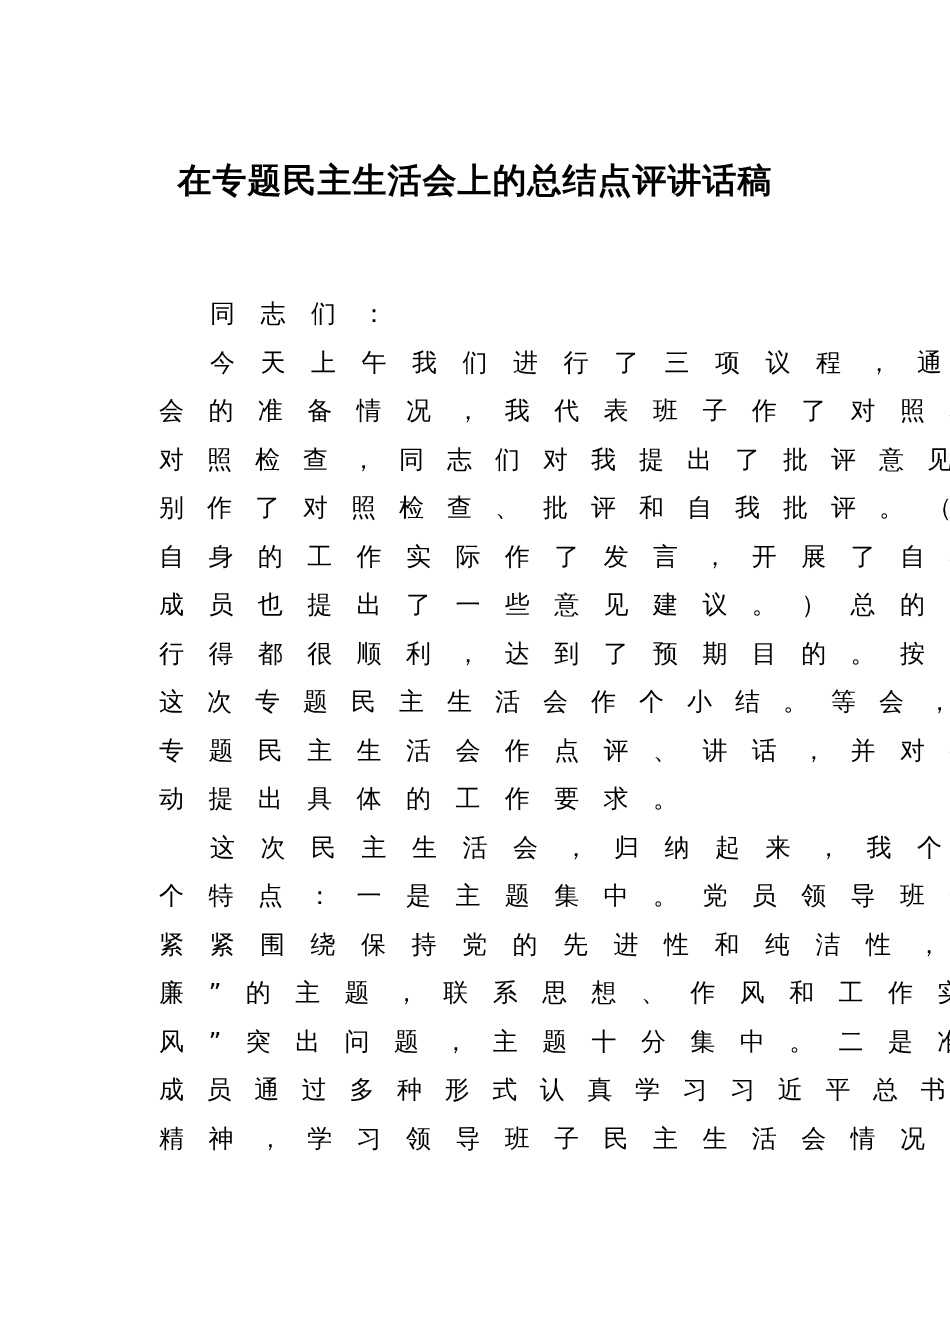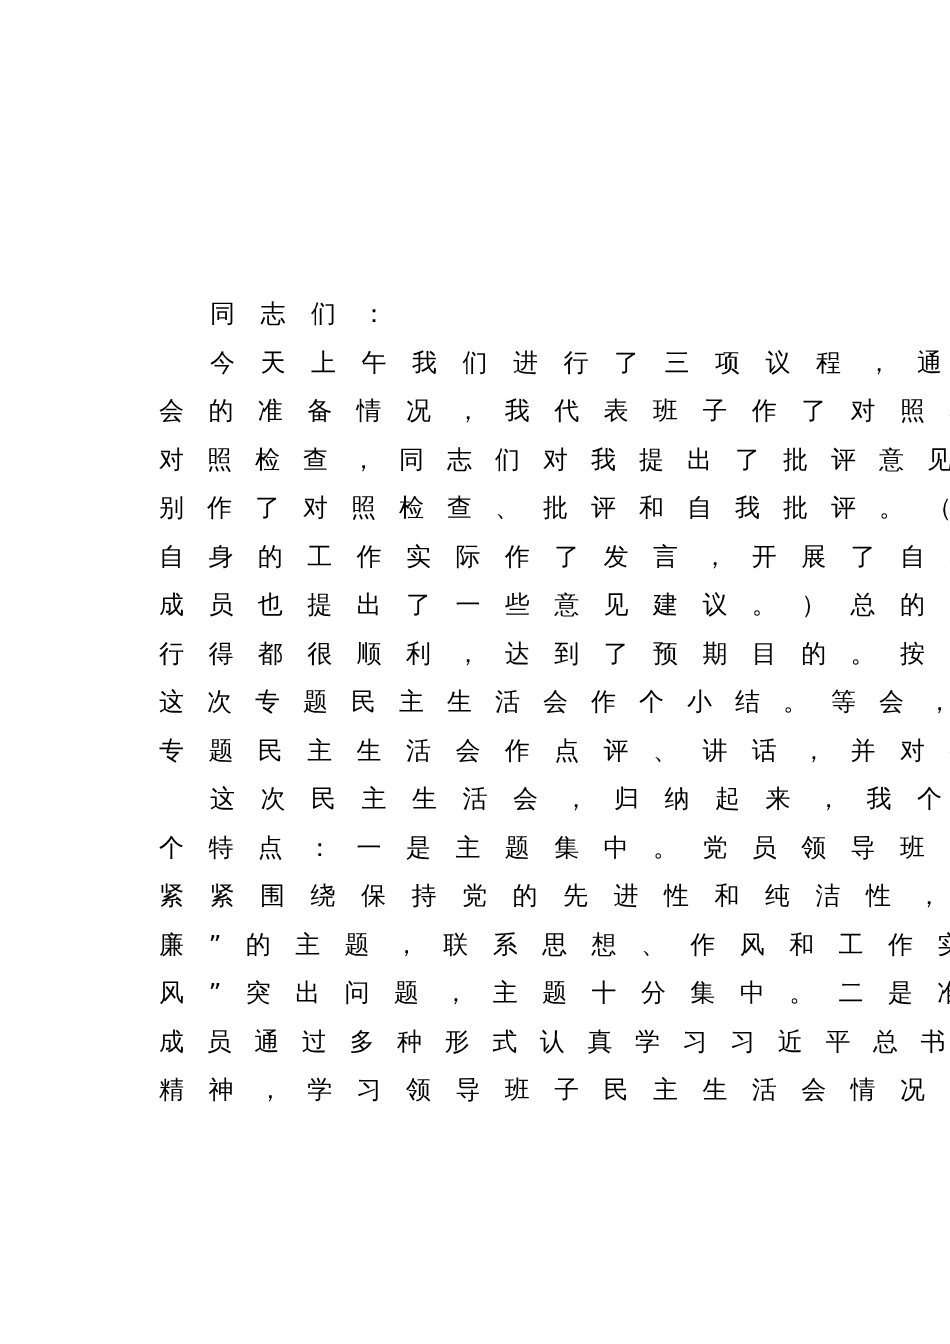--- a/index.html
+++ b/index.html
@@ -51,33 +51,35 @@
       margin-left: 12px;
     }
     .indent {
       padding-left: 51px;
     }
   </style>
 </head>
 <body>
 
 <div class="page">
+  <div class="title">在专题民主生活会上的总结点评讲话稿</div>
 
   <div class="body-text">
     <span class="line indent">同志们：</span>
 
     <span class="line indent">今天上午我们进行了三项议程，通报了专题民主生活</span>
     <span class="line" style="letter-spacing:24.4px">会的准备情况，我代表班子作了对照检查，我个人也作了</span>
     <span class="line" style="letter-spacing:23px">对照检查，同志们对我提出了批评意见。下午，**同志分</span>
     <span class="line" style="letter-spacing:23px">别作了对照检查、批评和自我批评。（**副主席，也结合</span>
     <span class="line" style="letter-spacing:24.4px">自身的工作实际作了发言，开展了自我批评，对班子其他</span>
     <span class="line" style="letter-spacing:24.4px">成员也提出了一些意见建议。）总的来说，前几项议程进</span>
     <span class="line" style="letter-spacing:24.4px">行得都很顺利，达到了预期目的。按照会议安排，我先对</span>
     <span class="line" style="letter-spacing:23px">这次专题民主生活会作个小结。等会，**组长还要对这次</span>
     <span class="line" style="letter-spacing:24.4px">专题民主生活会作点评、讲话，并对接下来的教育实践活</span>
+    <span class="line" style="letter-spacing:24.4px">动提出具体的工作要求。</span>
 
     <span class="line indent">这次民主生活会，归纳起来，我个人认为，有以下几</span>
     <span class="line" style="letter-spacing:24.4px">个特点：一是主题集中。党员领导班子专题民主生活会，</span>
     <span class="line" style="letter-spacing:25.5px">紧紧围绕保持党的先进性和纯洁性，紧扣“为民务实清</span>
     <span class="line" style="letter-spacing:24.4px">廉”的主题，联系思想、作风和工作实际，认真查摆“四</span>
     <span class="line" style="letter-spacing:24.4px">风”突出问题，主题十分集中。二是准备充分。领导班子</span>
     <span class="line" style="letter-spacing:22.6px">成员通过多种形式认真学习习近平总书记一系列重要讲话</span>
     <span class="line" style="letter-spacing:24.4px">精神，学习领导班子民主生活会情况，进一步广泛征求意</span>
   </div>
 </div>

